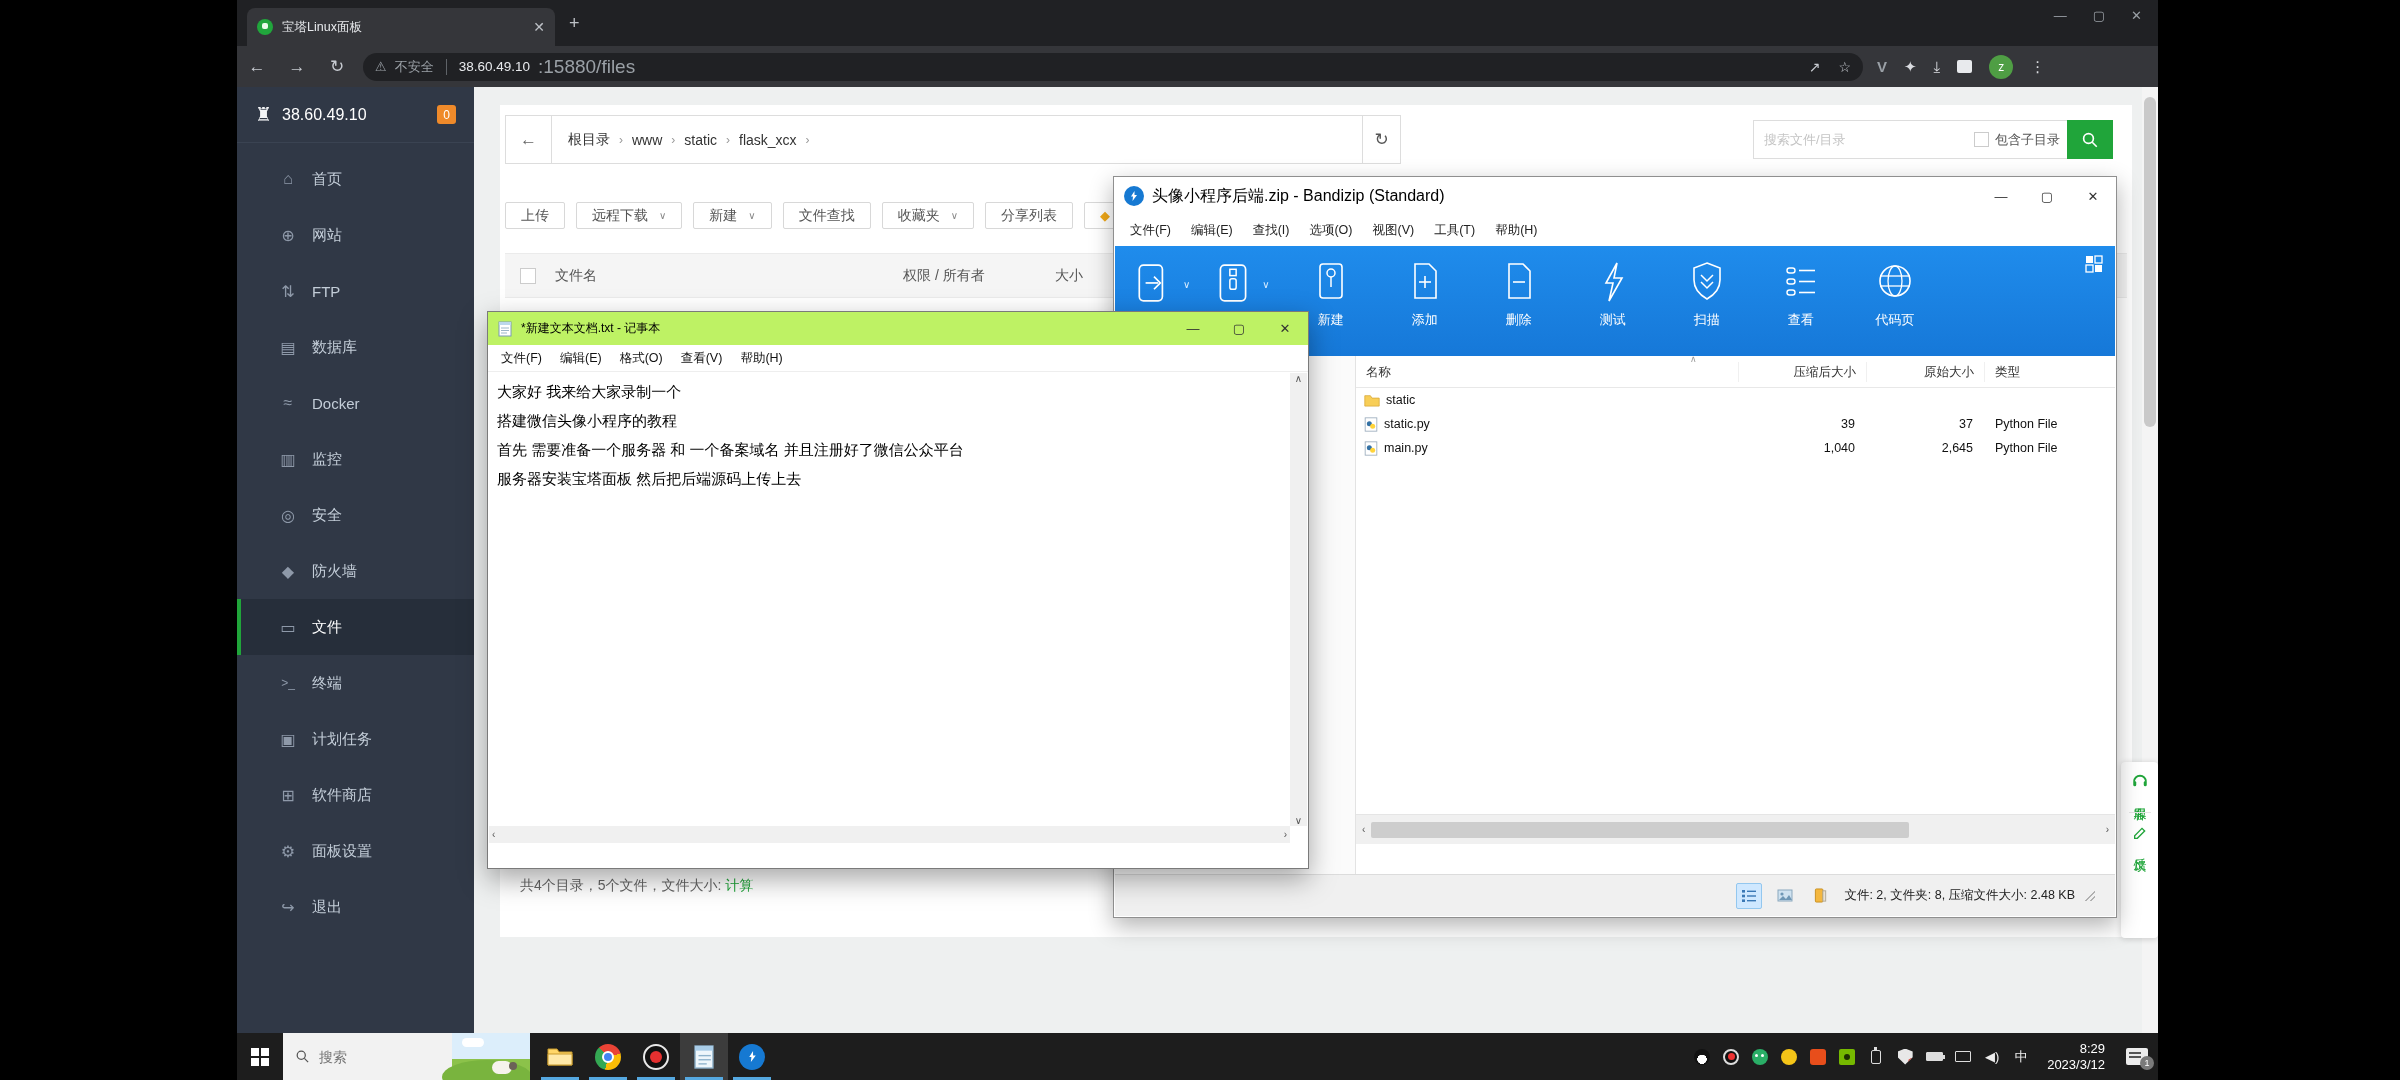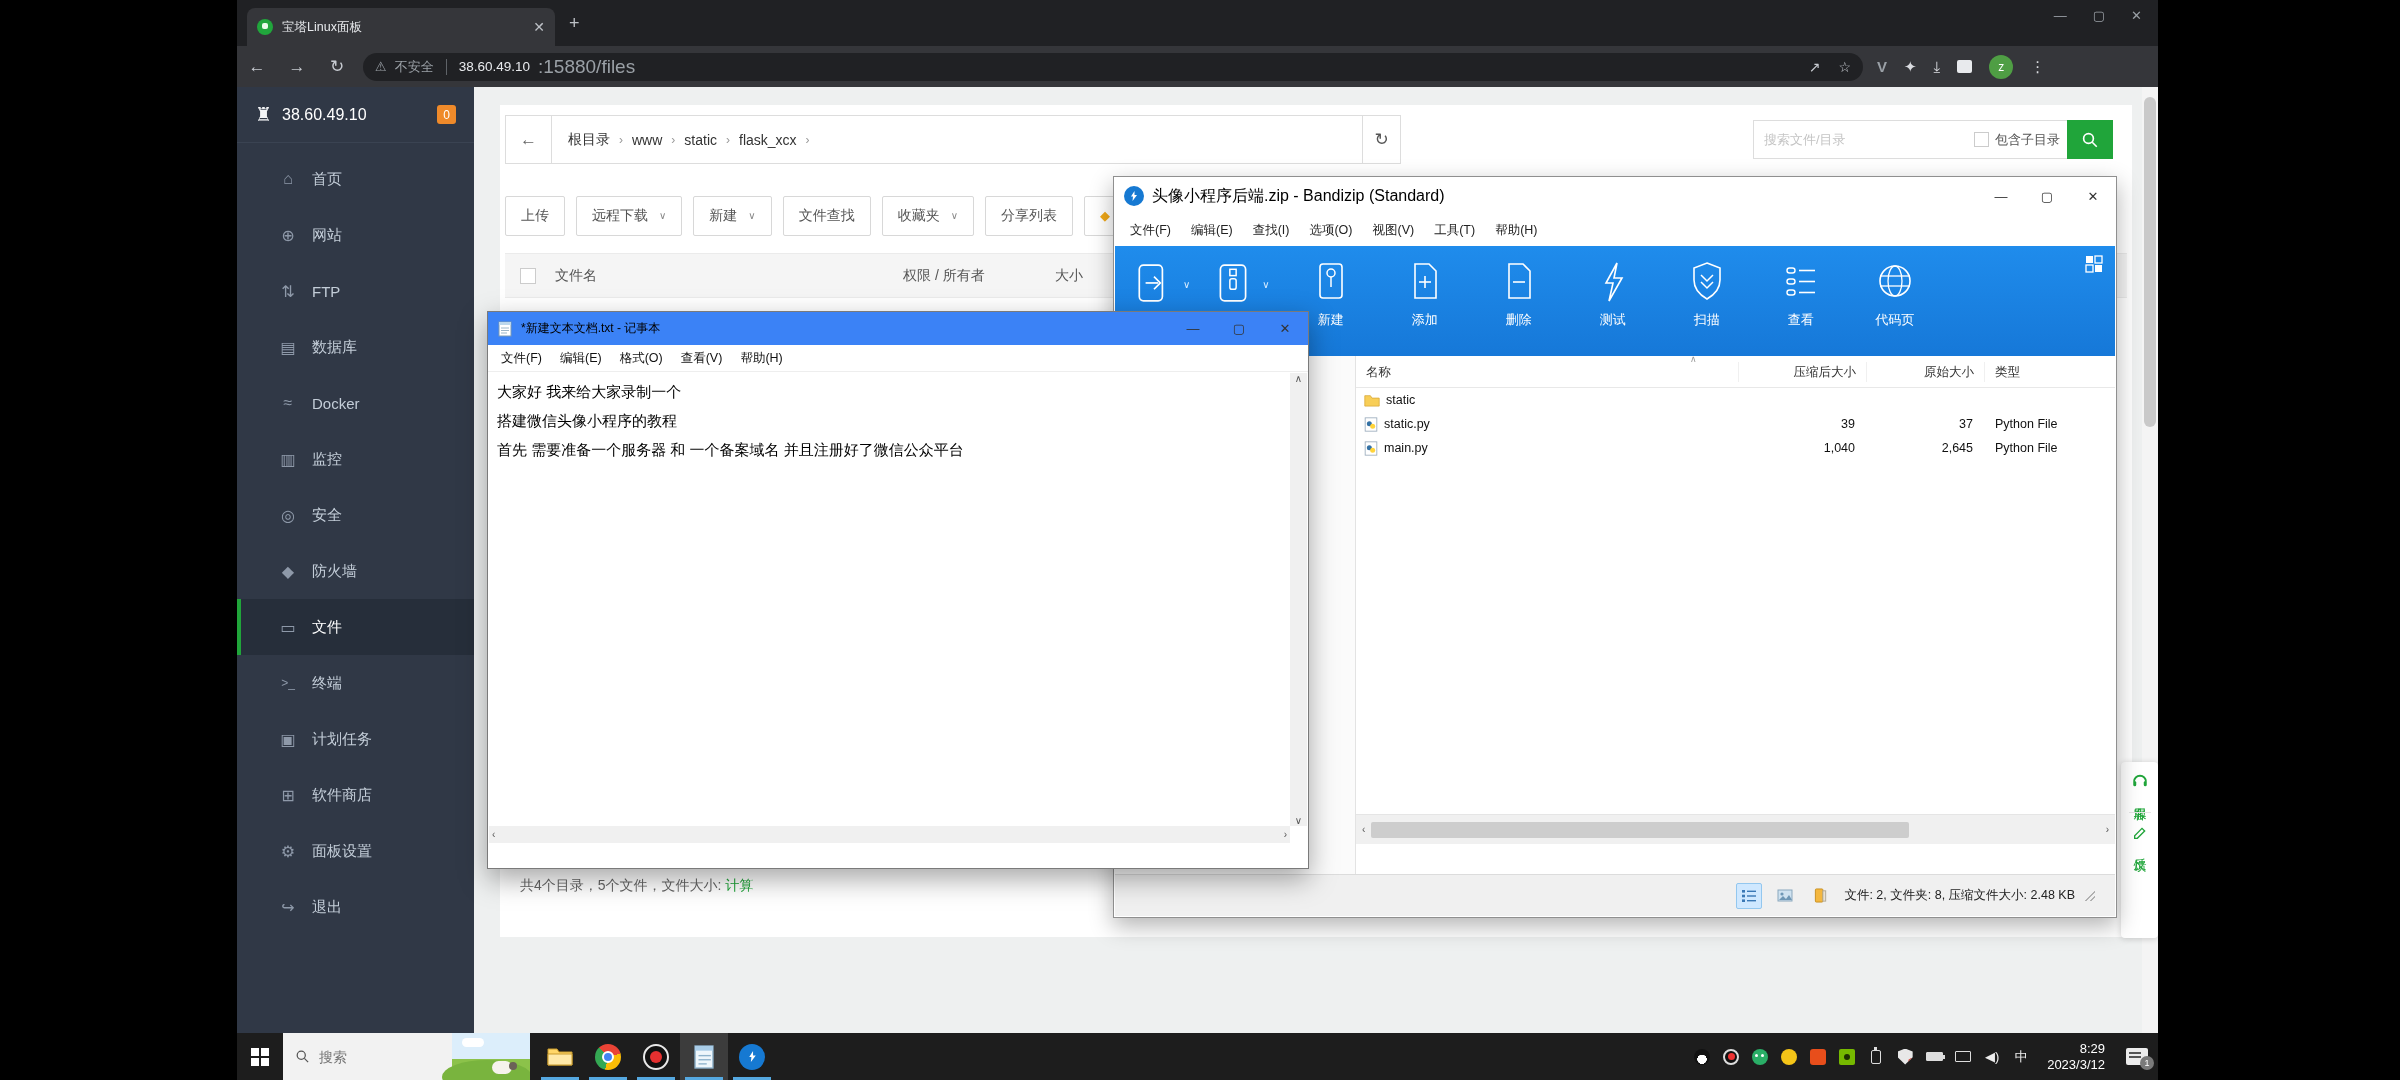--- a/index.html
+++ b/index.html
@@ -51,21 +51,21 @@
   .bc-items{display:flex;align-items:center;padding-left:16px;gap:6px;font-size:14px;color:#333;}
   .bc-sep{color:#999;font-size:12px;padding:0 3px;}
   .refresh-btn{position:absolute;left:889px;top:28px;width:38px;height:49px;border:1px solid #ddd;border-left:none;background:#fff;display:flex;align-items:center;justify-content:center;color:#555;font-size:17px;}
   .search-wrap{position:absolute;left:1279px;top:33px;width:360px;height:39px;border:1px solid #ddd;background:#fff;display:flex;align-items:center;}
   .search-input{border:none;outline:none;flex:1;padding:0 10px;font-size:13px;color:#333;min-width:0;}
   .search-input::placeholder{color:#c4c4c4;}
   .chk{width:15px;height:15px;border:1px solid #ccc;background:#fff;margin-right:6px;flex:none;}
   .chk-lb{font-size:13px;color:#555;white-space:nowrap;margin-right:8px;}
   .search-btn{width:46px;height:39px;background:#20a53a;display:flex;align-items:center;justify-content:center;flex:none;margin:-1px;}
   .tool-row{position:absolute;left:31px;top:104px;height:49px;display:flex;align-items:center;gap:11px;}
-  .tbtn{height:40px;border:1px solid #d8d8d8;border-radius:2px;background:#fff;color:#555;font-size:14px;display:flex;align-items:center;padding:5px 15px;gap:6px;white-space:nowrap;}
+  .tbtn{height:27px;border:1px solid #d8d8d8;border-radius:2px;background:#fff;color:#555;font-size:14px;display:flex;align-items:center;padding:5px 15px;gap:6px;white-space:nowrap;}
   .caret::after{content:"∨";font-size:10px;color:#888;margin-left:5px;}
   .gem{color:#f0a818;font-size:13px;}
   .tbl-head{position:absolute;left:31px;right:31px;top:166px;height:45px;background:#f5f5f5;border-top:1px solid #ebebeb;border-bottom:1px solid #ebebeb;display:flex;align-items:center;font-size:14px;color:#555;}
   .th-chk{margin-left:15px;width:16px;height:16px;border:1px solid #ccc;background:#fff;}
   .th-name{margin-left:19px;}
   .th-perm{position:absolute;left:398px;}
   .th-size{position:absolute;left:550px;}
   .summary{position:absolute;left:46px;top:790px;font-size:14px;color:#666;}
   .summary a{color:#20a53a;text-decoration:none;}
   .footer{position:absolute;left:0;right:0;top:900px;text-align:center;font-size:13px;color:#888;}
@@ -74,21 +74,21 @@
   .page-scroll{position:absolute;right:0;top:0;width:16px;bottom:0;background:#f4f4f4;}
   .page-thumb{position:absolute;left:2px;right:2px;top:10px;height:330px;background:#c9c9c9;border-radius:6px;}
 
   
   #floatw{left:2121px;top:762px;width:37px;height:176px;background:#fff;border-radius:4px;box-shadow:0 1px 6px rgba(0,0,0,.18);z-index:6;display:flex;flex-direction:column;align-items:center;padding-top:10px;gap:6px;}
   .vtext{writing-mode:vertical-rl;text-orientation:upright;color:#20a53a;font-size:13px;letter-spacing:2px;}
   .fdivider{width:22px;height:1px;background:#e5e5e5;margin:6px 0;}
 
   
   #notepad{left:487px;top:311px;width:822px;height:558px;background:#fff;border:1px solid #7a7a7a;box-shadow:0 10px 26px rgba(0,0,0,.35);z-index:30;}
-  .np-title{height:33px;display:flex;align-items:center;padding-left:9px;gap:8px;background:#3b82f6;}
+  .np-title{height:33px;display:flex;align-items:center;padding-left:9px;gap:8px;background:#bef264;}
   .np-title-tx{font-size:12px;color:#000;flex:1;}
   .np-ctl{display:flex;height:100%;}
   .np-ctl span{width:46px;display:flex;align-items:center;justify-content:center;font-size:13px;color:#333;}
   .np-menu{height:27px;display:flex;align-items:center;padding-left:4px;border-bottom:1px solid #eee;}
   .np-menu span{font-size:12.5px;color:#111;padding:0 9px;}
   .np-text{position:absolute;left:1px;top:61px;right:18px;bottom:42px;background:#fff;padding:4px 8px;font-size:15px;line-height:29px;color:#000;overflow:hidden;}
   .np-vscroll{position:absolute;top:61px;right:1px;width:17px;bottom:42px;background:#f0f0f0;display:flex;flex-direction:column;justify-content:space-between;align-items:center;}
   .np-hscroll{position:absolute;left:1px;right:18px;bottom:25px;height:17px;background:#f0f0f0;display:flex;justify-content:space-between;align-items:center;padding:0 3px;}
   .sc-ar{color:#555;font-size:10px;}
   .np-status{position:absolute;left:1px;right:1px;bottom:1px;height:24px;background:#f0f0f0;border-top:1px solid #d8d8d8;display:flex;align-items:center;font-size:12px;color:#333;}
@@ -572,20 +572,21 @@
       <span>文件(F)</span>
       <span>编辑(E)</span>
       <span>格式(O)</span>
       <span>查看(V)</span>
       <span>帮助(H)</span>
     </div>
     <div class="np-text">
       <div>大家好 我来给大家录制一个</div>
       <div>搭建微信头像小程序的教程</div>
       <div>首先 需要准备一个服务器 和 一个备案域名 并且注册好了微信公众平台</div>
+      <div>服务器安装宝塔面板 然后把后端源码上传上去</div>
     </div>
     <div class="np-vscroll">
       <span class="sc-ar">∧</span>
       <span class="sc-ar">∨</span>
     </div>
     <div class="np-hscroll">
       <span class="sc-ar">‹</span>
       <span class="sc-ar">›</span>
     </div>
   </div>

